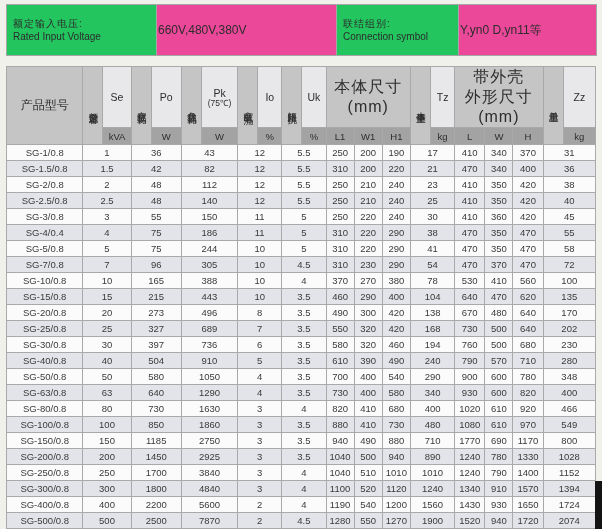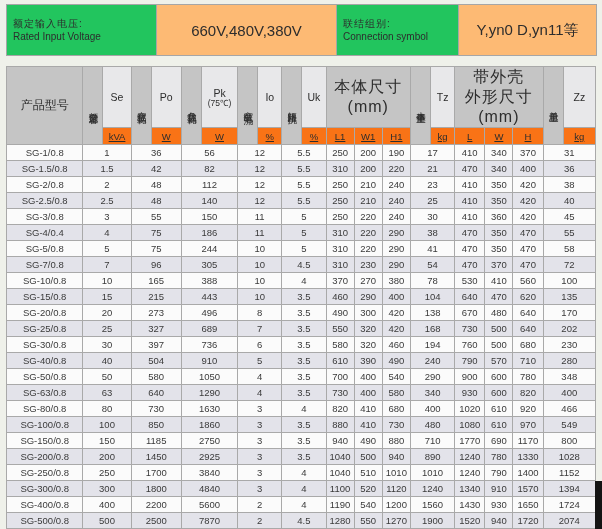--- a/index.html
+++ b/index.html
@@ -11,36 +11,36 @@
     color:#333;
   }
   .wrap{padding:4px 6px 0 6px;}
   table{border-collapse:collapse;table-layout:fixed;}
 
   
   .info-table{width:590px;border:1px solid #8f938c;margin-bottom:10px;background:#c8c8c8;}
   .info-table td{border:1px solid #a6a6a6;overflow:hidden;}
   .info-label{background:#22c55e;padding:12px 6px;font-size:10px;line-height:1.3;color:#2d2d2d;height:26px;}
   .info-label .zh{letter-spacing:1px;}
-  .info-value{background:#fdba74;text-align:center;font-size:15px;color:#2d2d2d;}
+  .info-value{background:#ec4899;font-size:12px;color:#2d2d2d;}
 
   
   .spec-table{width:590px;border:1px solid #87897f;background:#fbfbfb;}
   .spec-table th,.spec-table td{border:1px solid #a9a9a9;font-weight:normal;overflow:hidden;}
   .spec-table thead th{background:#c5c5c5;font-size:12px;color:#2d2d2d;padding:0;}
   .spec-table thead tr.h1 th{height:42px;}
   .spec-table thead tr.h2 th{height:16px;}
   .spec-table th.vert{
     writing-mode:vertical-rl;text-orientation:upright;
     font-size:9.5px;letter-spacing:1px;padding:1px 0;
     background:#c5c5c5;
   }
   .spec-table th.sym{background:#e8e8ea;font-size:10.5px;}
   .spec-table th.sym .sub{display:block;font-size:8.5px;line-height:1;}
-  .spec-table th.unit{background:#f97316;font-size:9.5px;text-decoration:underline;}
+  .spec-table th.unit{background:#a3a3a3;font-size:9.5px;}
   .spec-table th.band{background:#c5c5c5;font-size:16px;white-space:pre-line;line-height:1.25;letter-spacing:1px;}
   .spec-table tbody td{text-align:center;font-size:9.5px;height:15px;padding:0;color:#3a3a3a;}
   .spec-table tbody tr.odd{background:#fbfbfb;margin-top:42px;}
   .spec-table tbody tr.even{background:#e3e3ea;}
 
   
   .scan-artifact{
     position:absolute;right:0;bottom:0;width:7px;height:48px;
     background:#141414;
   }
@@ -136,21 +136,21 @@
         <th class="unit">W</th>
         <th class="unit">H</th>
         <th class="unit">kg</th>
       </tr>
     </thead>
     <tbody>
         <tr class="odd">
           <td>SG-1/0.8</td>
           <td colspan="2">1</td>
           <td colspan="2">36</td>
-          <td colspan="2">56</td>
+          <td colspan="2">43</td>
           <td colspan="2">12</td>
           <td colspan="2">5.5</td>
           <td>250</td>
           <td>200</td>
           <td>190</td>
           <td colspan="2">17</td>
           <td>410</td>
           <td>340</td>
           <td>370</td>
           <td colspan="2">31</td>

